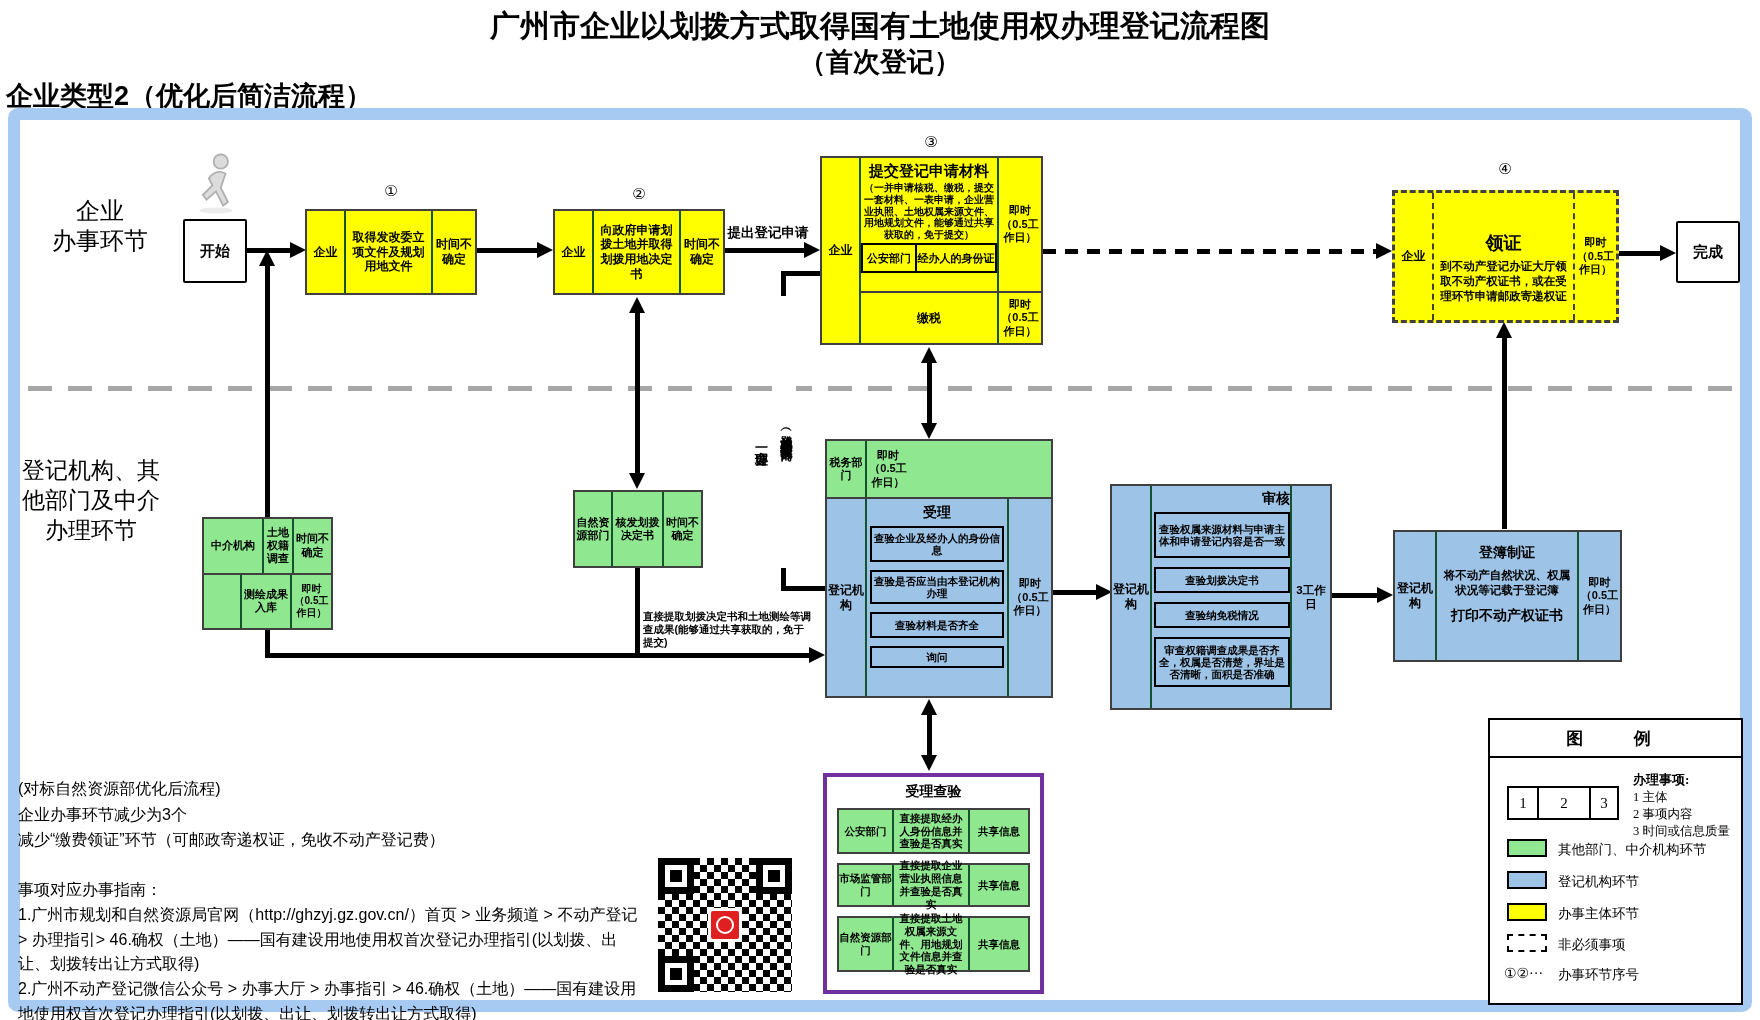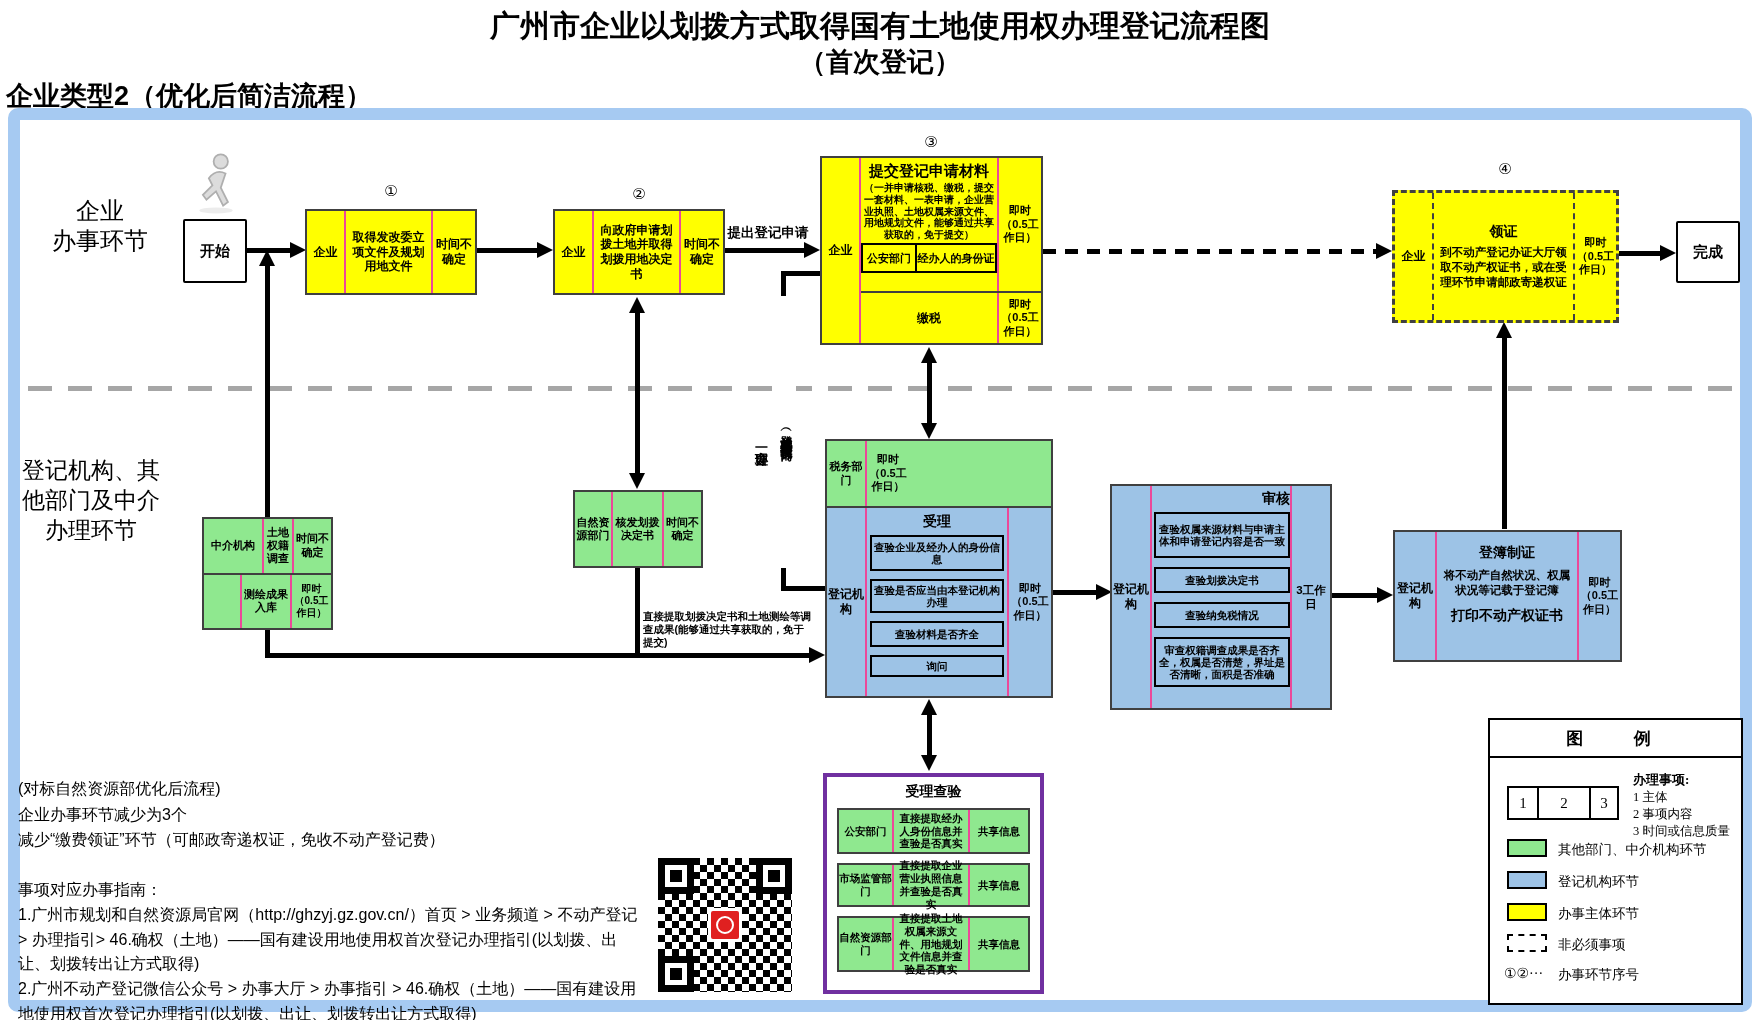--- a/index.html
+++ b/index.html
@@ -5,21 +5,21 @@
   html,body{margin:0;padding:0}
   body{width:1760px;height:1020px;position:relative;background:#fff;
        font-family:"Liberation Sans","DejaVu Sans",sans-serif;overflow:hidden}
   .abs{position:absolute}
   .b{font-weight:bold}
   .serif{font-family:"Liberation Serif","DejaVu Serif",serif}
   .prewrap{white-space:pre-line}
   .box{position:absolute;border:2px solid #404040;display:flex;font-weight:bold;
        box-sizing:border-box;z-index:2}
   .c{display:flex;align-items:center;justify-content:center;text-align:center;line-height:1.22}
-  .sep{border-left:2px solid #ec4899}
+  .sep{border-left:2px solid #14532d}
   .sept{border-top:2px solid #404040}
   .yellow{background:#FFFF00}
   .green{background:#8FE88F}
   .blue{background:#9DC3E6}
   .line{position:absolute;background:#000;z-index:1}
   .gline{position:absolute;z-index:0;height:5px;
          background:repeating-linear-gradient(90deg,#A6A6A6 0 24px,transparent 24px 40px)}
   .dline{position:absolute;z-index:1;height:5px;
          background:repeating-linear-gradient(90deg,#000 0 13px,transparent 13px 22px)}
   .tri{position:absolute;width:0;height:0;z-index:1}
@@ -151,28 +151,28 @@
     <div class="sept" style="display:flex;flex:1">
       <div class="c" style="flex:1;font-size:12px">缴税</div>
       <div class="c sep" style="width:40px;font-size:11px;padding:0 1px">即时（0.5工作日）</div>
     </div>
   </div>
 </div>
 
 <div class="box yellow" style="left:1392px;top:190px;width:227px;height:133px;border:3px dashed #404040">
   <div class="c" style="width:37px;font-size:12px">企业</div>
   <div style="flex:1;display:flex;flex-direction:column;align-items:center;border-left:2px dashed #404040;border-right:2px dashed #404040">
-    <div style="font-size:14px;margin-top:30px">领证</div>
+    <div style="font-size:18px;margin-top:38px">领证</div>
     <div style="font-size:11.5px;line-height:1.3;padding:4px 5px;text-align:center">到不动产登记办证大厅领取不动产权证书，或在受理环节申请邮政寄递权证</div>
   </div>
   <div class="c" style="width:39px;font-size:11px;padding:0 1px">即时（0.5工作日）</div>
 </div>
 
 <div class="box blue" style="left:825px;top:439px;width:228px;height:259px;flex-direction:column">
-  <div class="green" style="display:flex;height:65px">
+  <div class="green" style="display:flex;height:56px">
     <div class="c" style="width:38px;font-size:11px">税务部门</div>
     <div class="c sep" style="width:40px;font-size:11px;padding:0 1px">即时（0.5工作日）</div>
   </div>
   <div class="sept" style="display:flex;flex:1">
     <div class="c" style="width:38px;font-size:12px">登记机构</div>
     <div class="sep" style="flex:1;display:flex;flex-direction:column;align-items:center">
       <div style="font-size:14px;margin:5px 0 4px">受理</div>
       <div class="subbox blue" style="width:134px;height:36px;font-size:10.5px;margin-bottom:8px">查验企业及经办人的身份信息</div>
       <div class="subbox blue" style="width:134px;height:34px;font-size:10.5px;margin-bottom:8px">查验是否应当由本登记机构办理</div>
       <div class="subbox blue" style="width:134px;height:26px;font-size:10.5px;margin-bottom:8px">查验材料是否齐全</div>

